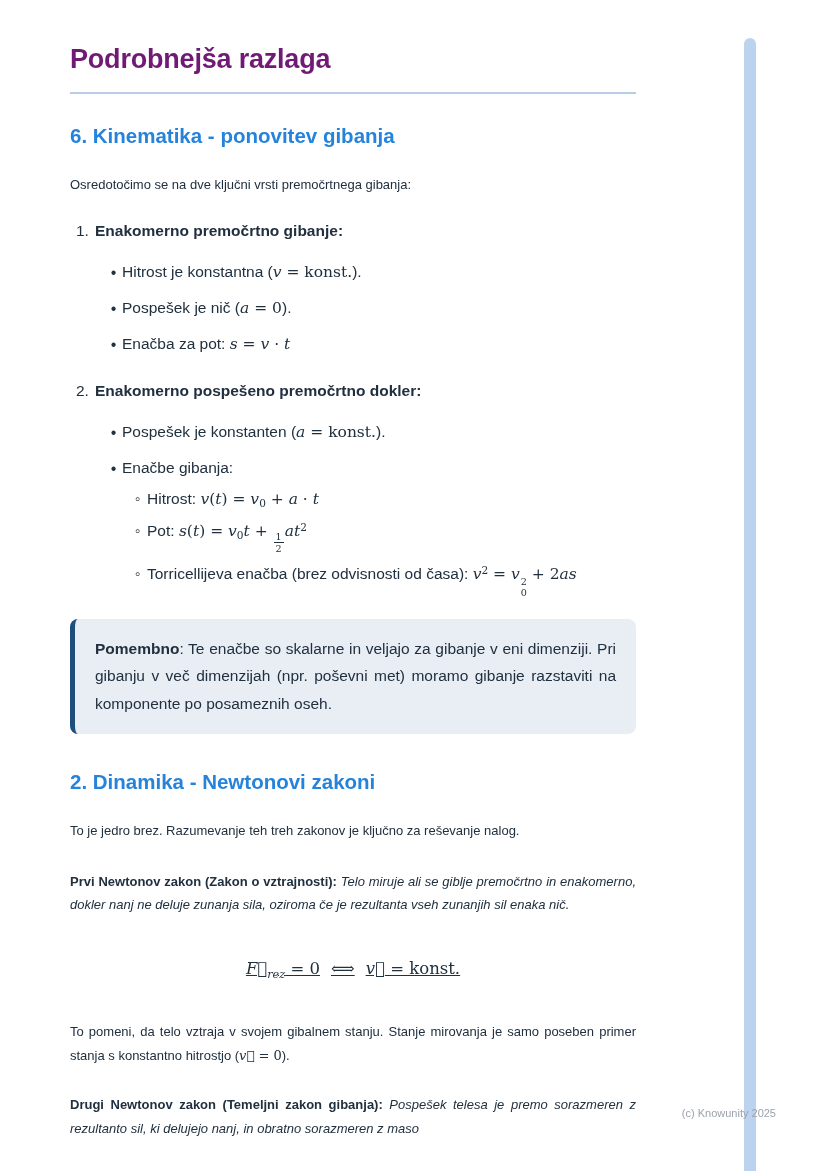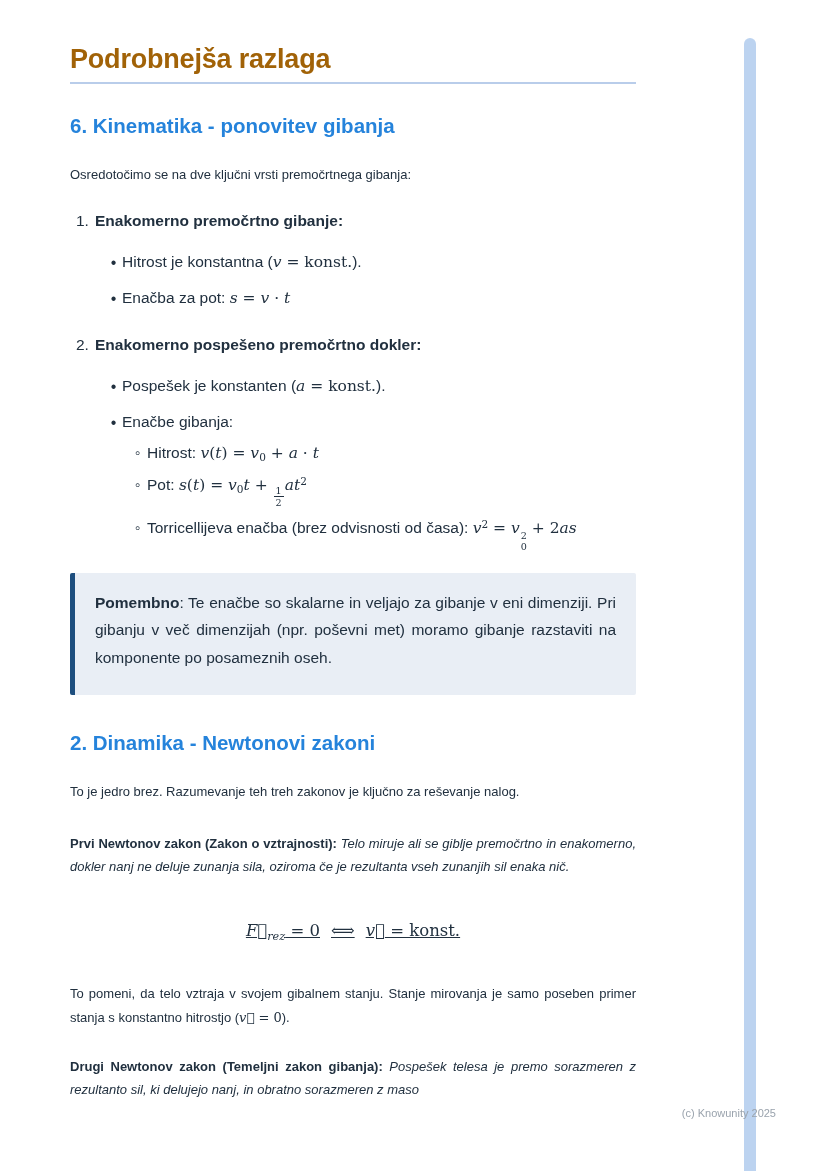--- a/index.html
+++ b/index.html
@@ -4,22 +4,22 @@
 <style>
   * { margin:0; padding:0; box-sizing:border-box; }
   html,body { background:#ffffff; }
   body {
     width:828px; height:1171px; position:relative; overflow:hidden;
     font-family:"Liberation Sans", sans-serif; color:#21303f;
   }
   .content { position:absolute; left:70px; top:0; width:566px; }
 
   h1.title {
-    margin-top:44px; font-size:27px; font-weight:700; color:#a16207;
-    letter-spacing:-0.2px; padding-bottom:7px; border-bottom:2px solid #b9cdea;
+    margin-top:44px; font-size:27px; font-weight:700; color:#701a75;
+    letter-spacing:-0.2px; padding-bottom:17px; border-bottom:2px solid #b9cdea;
   }
   h2.section {
     margin-top:30px; font-size:20.5px; font-weight:700; color:#2583db;
   }
   p.para { margin-top:25px; font-size:13px; line-height:1.8; }
   .jus { text-align:justify; }
 
   
   .oli { margin-top:24px; display:flex; padding-left:6px; font-size:15.5px; line-height:1.45; }
   .onum { width:19px; flex-shrink:0; }
@@ -45,21 +45,21 @@
          vertical-align:-0.35em; margin:0 1px; }
   .frac .fn{ border-bottom:1px solid #21303f; padding:0 2px; }
   .frac .fd{ padding:0 2px; }
   .supsub{ display:inline-flex; flex-direction:column; align-items:flex-start;
          font-family:"DejaVu Serif", serif; font-size:0.62em; line-height:1.2;
          vertical-align:-0.55em; margin-left:1px; }
 
   
   .callout {
     margin-top:20px; background:#e9eef5; border-left:5px solid #1d4e7e;
-    padding:16px 20px 24px 20px; border-radius:2px;
+    padding:16px 20px 16px 20px; border-radius:8px;
   }
   .callout p { font-size:15.5px; line-height:1.78; text-align:justify; }
   .callout strong { font-weight:700; }
 
   
   .law-label { font-weight:700; }
   .law-text  { font-style:italic; }
 
   
   .equation { margin:42px 0 40px 0; text-align:center; font-size:16.5px; color:#21303f;text-decoration:underline; }
@@ -86,20 +86,23 @@
     <h2 class="section">6. Kinematika - ponovitev gibanja</h2>
     <p class="para">Osredotočimo se na dve ključni vrsti premočrtnega gibanja:</p>
 
     <div class="oli">
       <span class="onum">1.</span>
       <span class="otitle">Enakomerno premočrtno gibanje:</span>
     </div>
     <div class="ul1">
       <div class="bli">
         <span class="btext"><span>Hitrost je konstantna (</span><span class="m">v</span><span class="mr"> = konst.</span><span>).</span></span>
+      </div>
+      <div class="bli">
+        <span class="btext"><span>Pospešek je nič (</span><span class="m">a</span><span class="mr"> = 0</span><span>).</span></span>
       </div>
       <div class="bli">
         <span class="btext"><span>Enačba za pot: </span><span class="m">s</span><span class="mr"> = </span><span class="m">v</span><span class="mr"> · </span><span class="m">t</span></span>
       </div>
     </div>
 
     <div class="oli">
       <span class="onum">2.</span>
       <span class="otitle">Enakomerno pospešeno premočrtno dokler:</span>
     </div>

